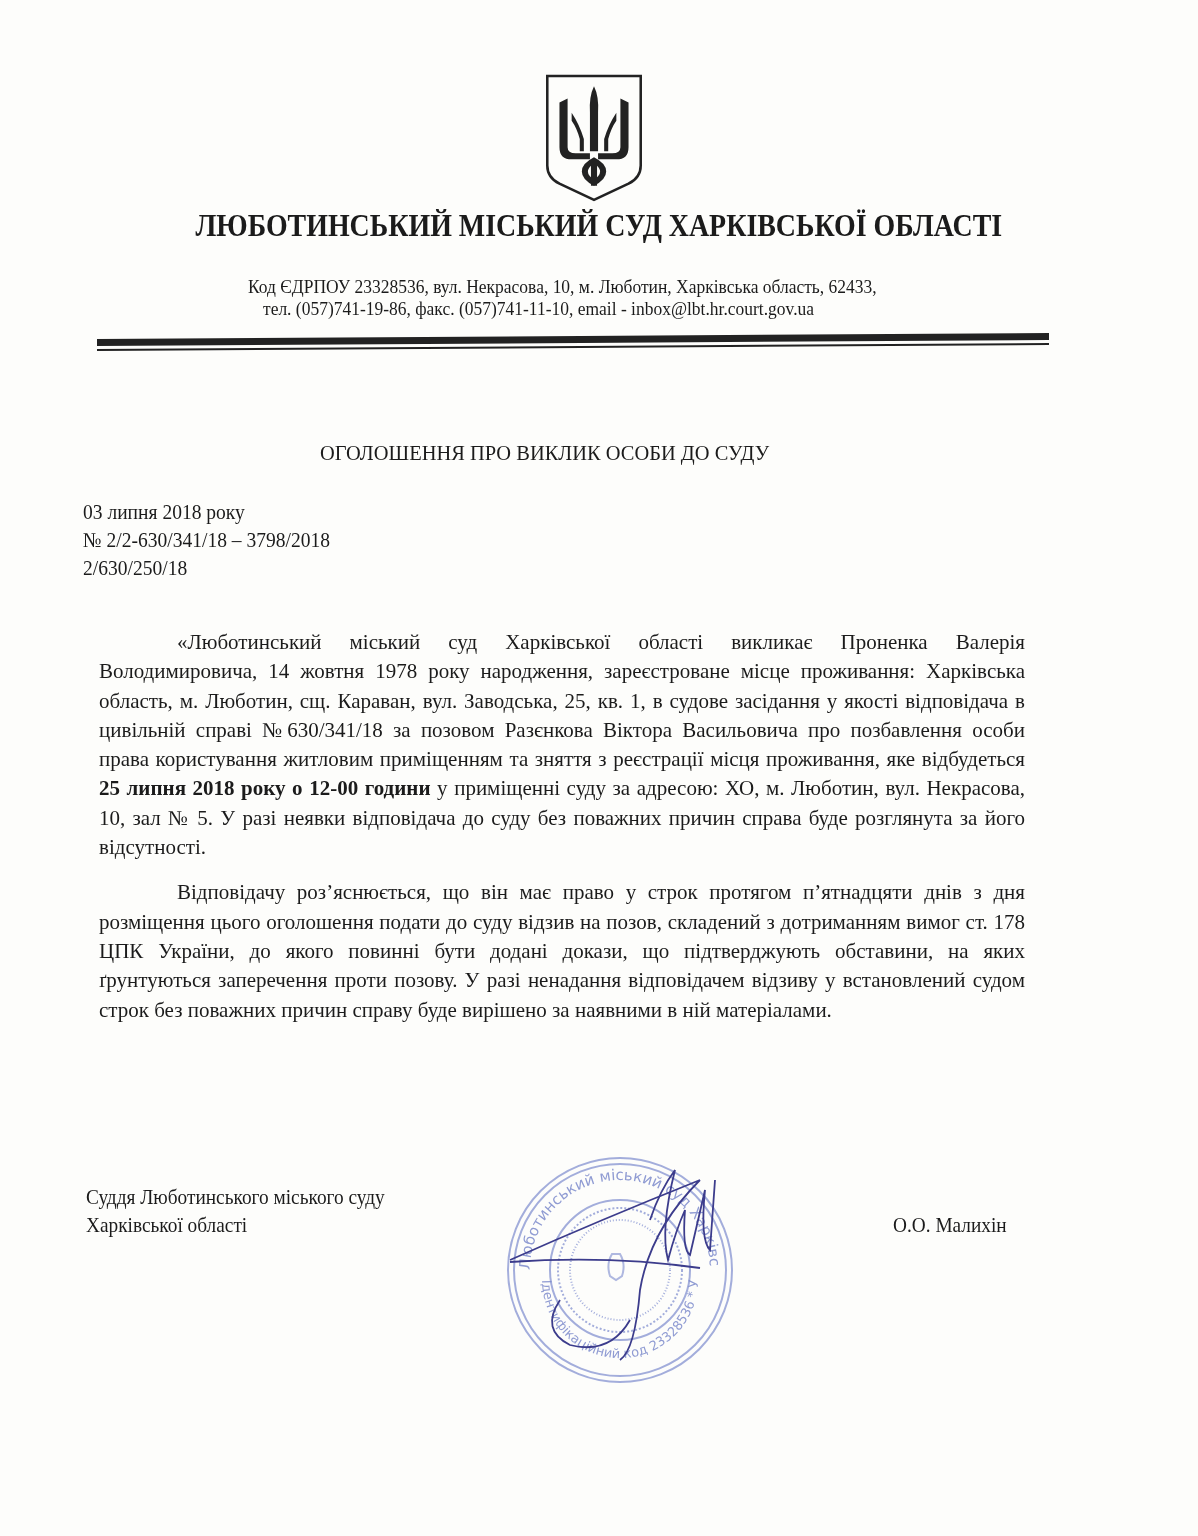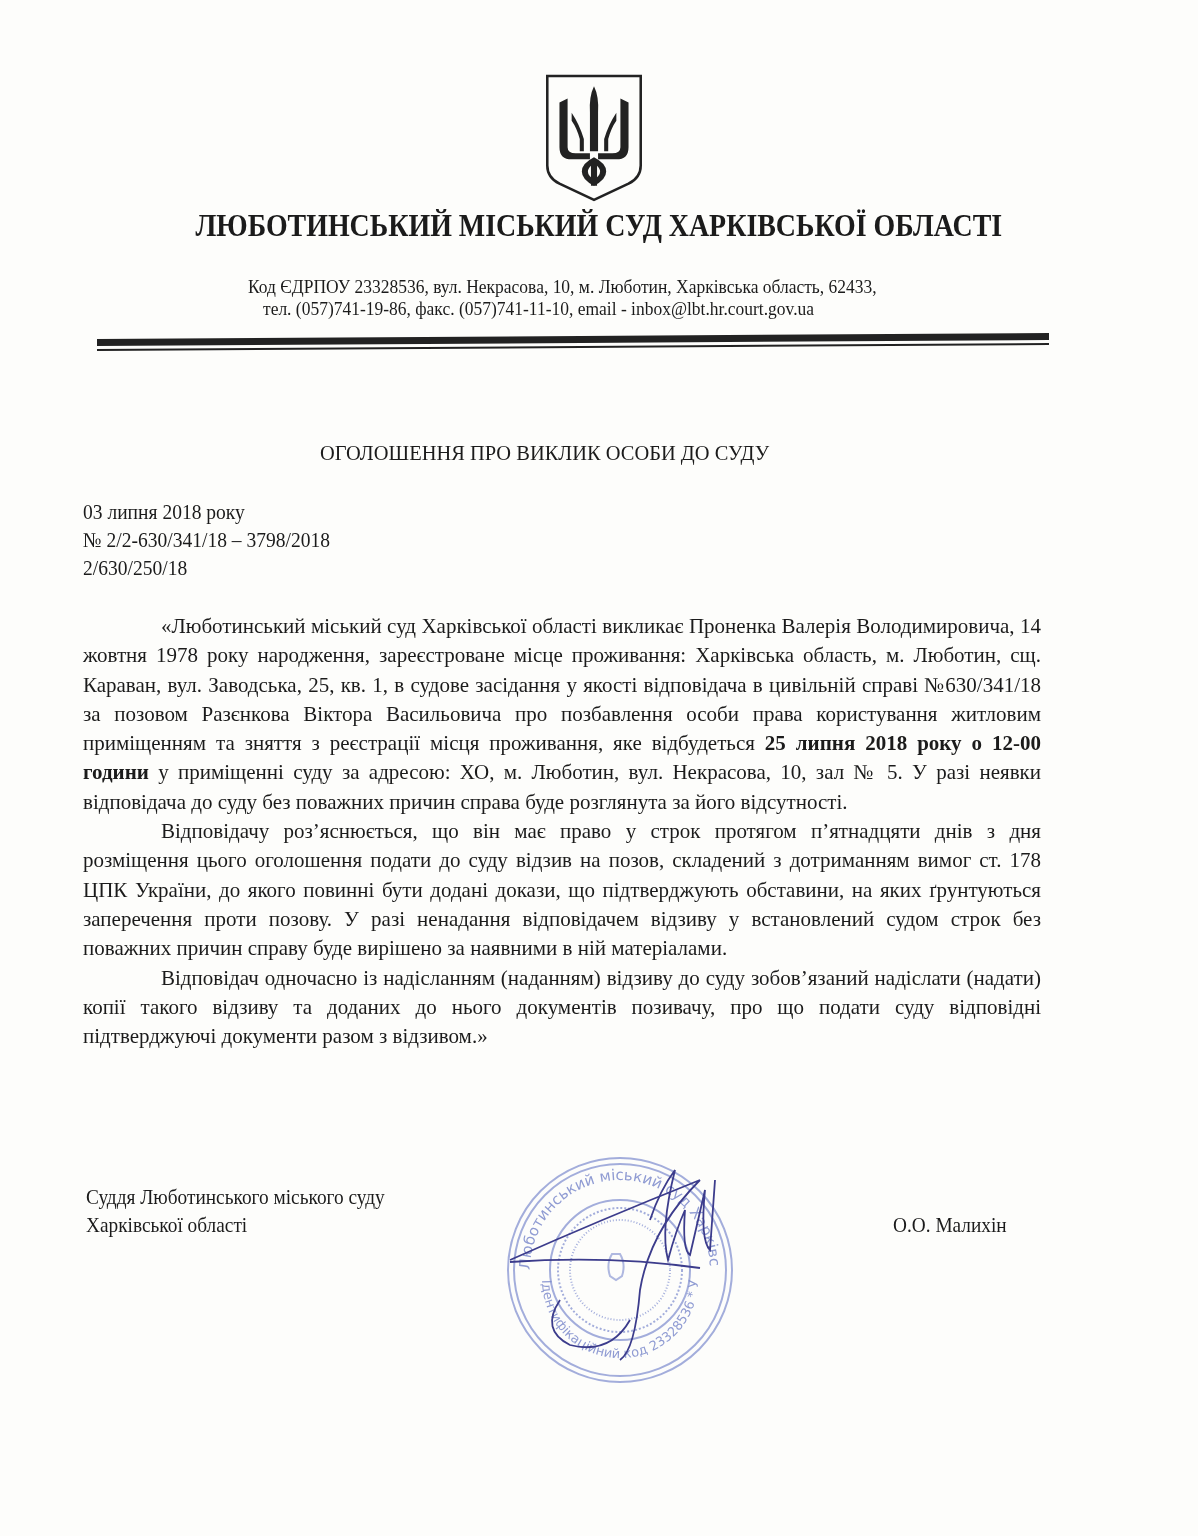--- a/index.html
+++ b/index.html
@@ -19,21 +19,21 @@
   #rule-thick { left: 97px; top: 336px; width: 952px; height: 7px; background: #222; transform: rotate(-0.35deg); }
   #rule-thin { left: 97px; top: 346px; width: 952px; height: 2px; background: #222; transform: rotate(-0.35deg); }
   #notice-title { left: 320px; top: 440px; font-size: 22px; transform: scaleX(0.93); transform-origin: left top; white-space: nowrap; }
   .meta { left: 83px; font-size: 21px; transform: scaleX(0.93); transform-origin: left top; white-space: nowrap; }
   #meta-date { top: 500px; }
   #meta-num { top: 528px; }
   #meta-num2 { top: 556px; }
   #body {
     left: 83px; top: 612px; width: 958px; font-size: 21px; line-height: 29.3px; text-align: justify;
   }
-  #body p { margin: 0; text-indent: 78px; }
+  #body p { margin: 16px; text-indent: 78px; }
   #body b { font-weight: bold; }
   .sig { font-size: 21px; transform: scaleX(0.92); transform-origin: left top; white-space: nowrap; }
   #sig-role-1 { left: 86px; top: 1185px; }
   #sig-role-2 { left: 86px; top: 1213px; }
   #sig-name { left: 893px; top: 1213px; }
   #stamp { left: 500px; top: 1150px; width: 240px; height: 240px; }
 </style>
 </head>
 <body>
 
@@ -57,21 +57,20 @@
 <div id="rule-thin" class="abs"></div>
 
 <div id="notice-title" class="abs">ОГОЛОШЕННЯ ПРО ВИКЛИК ОСОБИ ДО СУДУ</div>
 <div id="meta-date" class="abs meta">03 липня 2018 року</div>
 <div id="meta-num" class="abs meta">№ 2/2-630/341/18 – 3798/2018</div>
 <div id="meta-num2" class="abs meta">2/630/250/18</div>
 
 <div id="body" class="abs">
   <p><span>«Люботинський міський суд Харківської області викликає Проненка Валерія Володимировича, 14 жовтня 1978 року народження, зареєстроване місце проживання: Харківська область, м. Люботин, сщ. Караван, вул. Заводська, 25, кв. 1, в судове засідання у якості відповідача в цивільній справі №630/341/18 за позовом Разєнкова Віктора Васильовича про позбавлення особи права користування житловим приміщенням та зняття з реєстрації місця проживання, яке відбудеться </span><b>25 липня 2018 року о 12-00 години</b><span> у приміщенні суду за адресою: ХО, м. Люботин, вул. Некрасова, 10, зал № 5. У разі неявки відповідача до суду без поважних причин справа буде розглянута за його відсутності.</span></p>
   <p>Відповідачу роз’яснюється, що він має право у строк протягом п’ятнадцяти днів з дня розміщення цього оголошення подати до суду відзив на позов, складений з дотриманням вимог ст. 178 ЦПК України, до якого повинні бути додані докази, що підтверджують обставини, на яких ґрунтуються заперечення проти позову. У разі ненадання відповідачем відзиву у встановлений судом строк без поважних причин справу буде вирішено за наявними в ній матеріалами.</p>
-  <p>Відповідач одночасно із надісланням (наданням) відзиву до суду зобов’язаний надіслати (надати) копії такого відзиву та доданих до нього документів позивачу, про що подати суду відповідні підтверджуючі документи разом з відзивом.»</p>
 </div>
 
 <div id="sig-role-1" class="abs sig">Суддя Люботинського міського суду</div>
 <div id="sig-role-2" class="abs sig">Харківської області</div>
 <div id="sig-name" class="abs sig">О.О. Малихін</div>
 
 <svg id="stamp" class="abs" viewBox="0 0 240 240">
   <defs>
     <path id="stampArcTop" d="M30 120 A90 90 0 0 1 210 120"></path>
     <path id="stampArcBot" d="M42 130 A78 78 0 0 0 198 130"></path>

